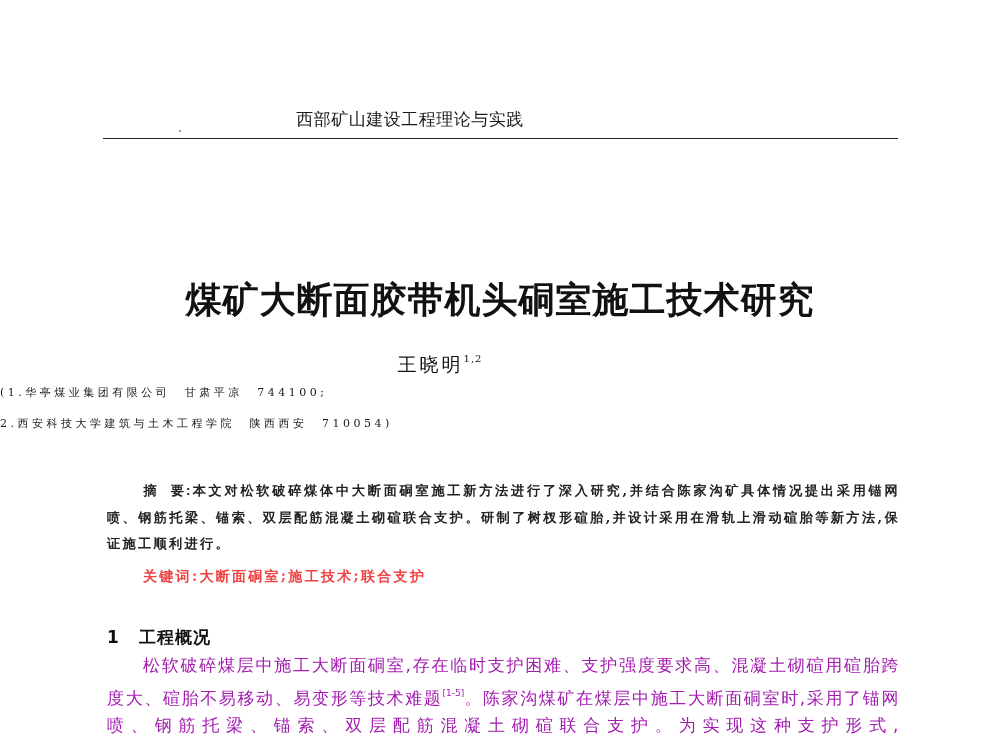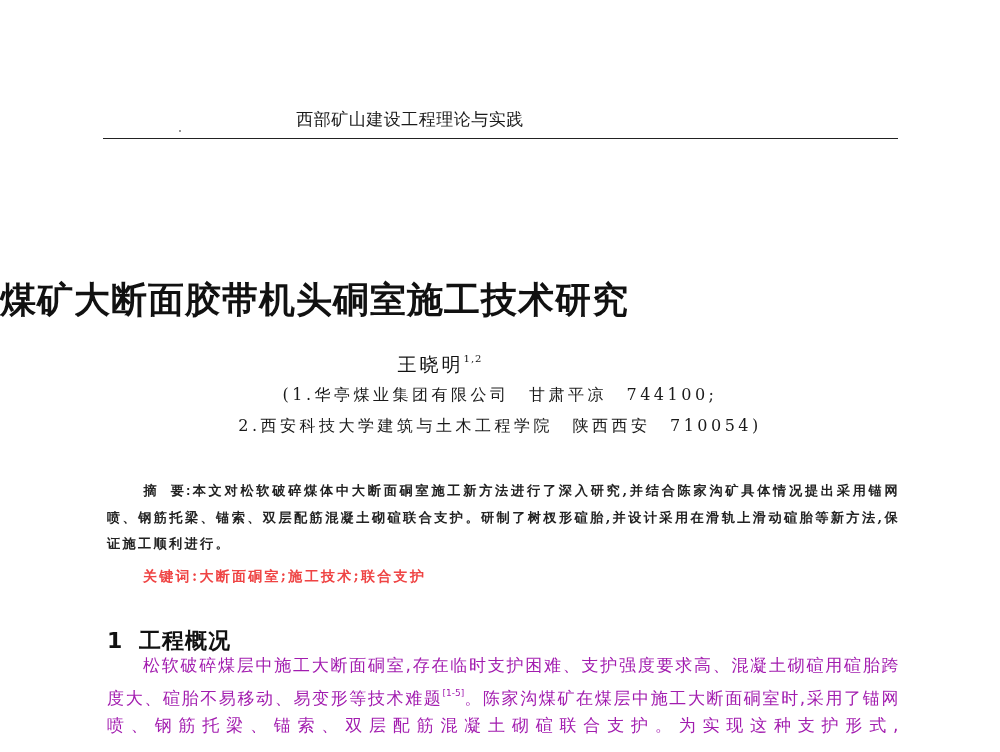--- a/index.html
+++ b/index.html
@@ -1,31 +1,31 @@
 <!DOCTYPE html>
 <html><head>
 <meta charset="utf-8">
 <style>
   html, body { margin: 0; padding: 0; background: #ffffff; }
   body { width: 1000px; height: 752px; overflow: hidden; position: relative; color: #111; font-family: "DejaVu Serif", serif; }
   .abs { position: absolute; }
   .running-head { left: 0; width: 820px; top: 108px; text-align: center; font-family: "DejaVu Sans", sans-serif; font-size: 17px; letter-spacing: 0.5px; color: #1a1a1a; }
   .head-rule { left: 103px; width: 795px; top: 138px; height: 0; border-top: 1.5px solid #222; }
   .speck { left: 179px; top: 130px; width: 2px; height: 2px; background: #999; }
-  .title { left: 0; width: 1000px; top: 276px; text-align: left; font-family: "DejaVu Sans", sans-serif; font-weight: bold; font-size: 36px; letter-spacing: 1px; color: #111; }
+  .title { left: 0; width: 1000px; top: 276px; text-align: center; font-family: "DejaVu Sans", sans-serif; font-weight: bold; font-size: 36px; letter-spacing: 1px; color: #111; }
   .author { left: 0; width: 880px; top: 352px; text-align: center; font-size: 19px; letter-spacing: 3px; }
   .author sup { font-size: 10px; letter-spacing: 1px; vertical-align: 9px; }
-  .affil { left: 0; width: 1000px; text-align: center; font-size: 16px; letter-spacing: 3.5px; color: #1a1a1a; }
+  .affil { left: 0; width: 1000px; font-size: 11px; letter-spacing: 3.5px; color: #1a1a1a; }
   .affil1 { top: 385px; }
   .affil2 { top: 416px; }
   .abstract { left: 107px; width: 793px; top: 478px; font-size: 13.2px; line-height: 26px; letter-spacing: 2.3px; font-weight: bold; color: #222; text-align: justify; }
   .abstract .label { letter-spacing: 0; font-family: Liberation Mono, monospace; }
   .abstract .indent { display: inline-block; width: 36px; }
   .kw { left: 143px; top: 568px; font-size: 14px; letter-spacing: 2.3px; font-weight: bold; color: #ef4444; }
-  .sec-h { left: 107px; top: 626px; font-family: "DejaVu Sans", sans-serif; font-weight: bold; font-size: 22px; letter-spacing: 1px; }
+  .sec-h { left: 107px; top: 626px; font-family: "DejaVu Sans", sans-serif; font-weight: bold; font-size: 17px; letter-spacing: 1px; }
   .sec-h .num { display: inline-block; width: 32px; }
   .body { left: 107px; width: 793px; top: 652px; font-family: "DejaVu Sans", sans-serif; font-size: 17px; line-height: 27.5px; letter-spacing: 1.6px; color: #a21caf; }
   .body p { margin: 0; text-indent: 36px; text-align: justify; text-align-last: justify; }
   .body sup { font-size: 9px; letter-spacing: 0; vertical-align: 8px; }
 </style>
 </head>
 <body>
 
 <div class="abs running-head">西部矿山建设工程理论与实践</div>
 <div class="abs head-rule"></div>

